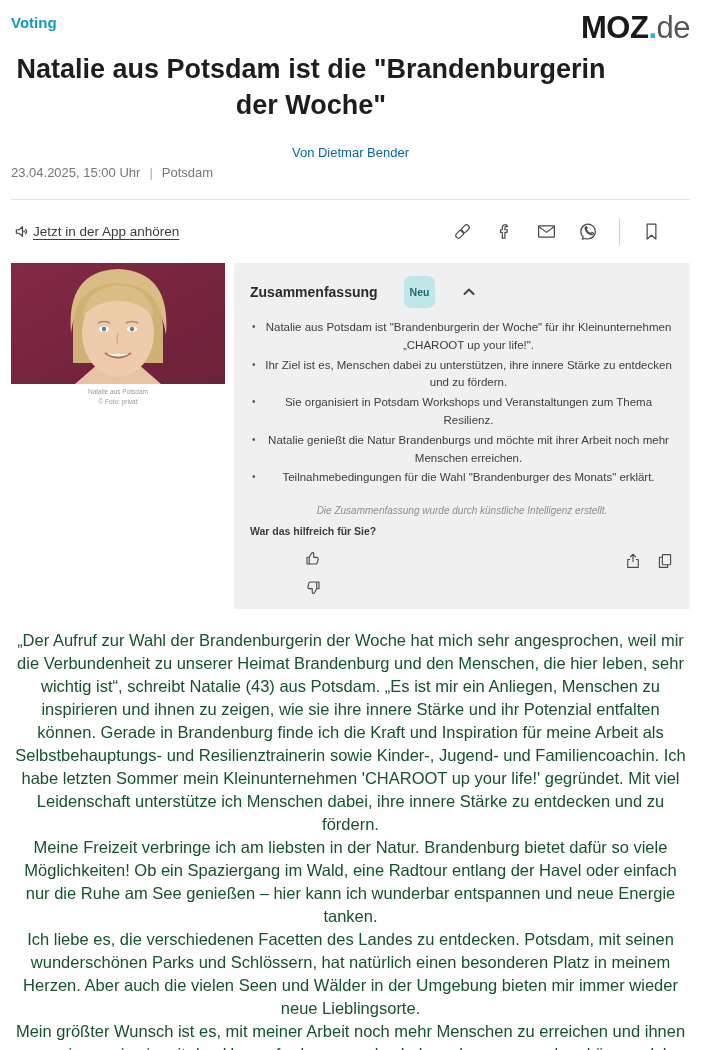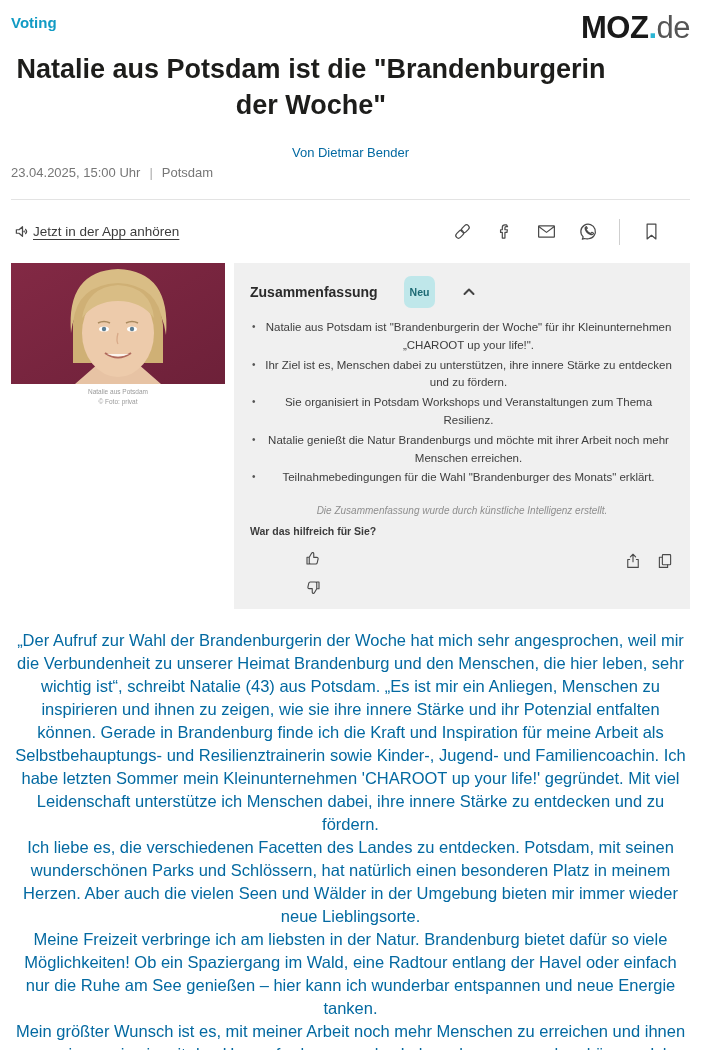--- a/index.html
+++ b/index.html
@@ -50,21 +50,21 @@
   .ai-note { font-size:10px; font-style:italic; color:#8e8e8e; margin-top:18px; }
   .summary-foot { display:flex; justify-content:space-between; align-items:center; margin-top:9px; }
   .feedback { display:flex; align-items:center; gap:12px;flex-direction:column; }
   .feedback-q { font-size:10.5px; font-weight:bold; color:#3c3c3c; }
   .small-icon { width:18px; height:18px; display:inline-flex; cursor:pointer; }
   .small-icon svg { width:18px; height:18px; stroke:#4a4a4a; fill:none; stroke-width:1.5; stroke-linecap:round; stroke-linejoin:round; }
   .foot-actions { display:flex; align-items:center; gap:14px; }
 
   
   .article-body { margin-top:20px; }
-  .article-body p { font-size:16.5px; line-height:23px; color:#0369a1; }
+  .article-body p { font-size:16.5px; line-height:23px; color:#14532d; }
 </style>
 </head>
 <body>
 
 <div class="page">
 
   <div class="top-row">
     <div class="category">Voting</div>
     <div class="logo">
       <span class="moz">MOZ</span><span class="dot">.</span><span class="de">de</span>
@@ -213,18 +213,18 @@
               </svg>
           </span>
         </div>
       </div>
     </div>
   </div>
 
   <div class="article-body">
 
   <p>„Der Aufruf zur Wahl der Brandenburgerin der Woche hat mich sehr angesprochen, weil mir die Verbundenheit zu unserer Heimat Brandenburg und den Menschen, die hier leben, sehr wichtig ist“, schreibt Natalie (43) aus Potsdam. „Es ist mir ein Anliegen, Menschen zu inspirieren und ihnen zu zeigen, wie sie ihre innere Stärke und ihr Potenzial entfalten können. Gerade in Brandenburg finde ich die Kraft und Inspiration für meine Arbeit als Selbstbehauptungs- und Resilienztrainerin sowie Kinder-, Jugend- und Familiencoachin. Ich habe letzten Sommer mein Kleinunternehmen 'CHAROOT up your life!' gegründet. Mit viel Leidenschaft unterstütze ich Menschen dabei, ihre innere Stärke zu entdecken und zu fördern.</p>
+      <p>Meine Freizeit verbringe ich am liebsten in der Natur. Brandenburg bietet dafür so viele Möglichkeiten! Ob ein Spaziergang im Wald, eine Radtour entlang der Havel oder einfach nur die Ruhe am See genießen – hier kann ich wunderbar entspannen und neue Energie tanken.</p>
       <p>Ich liebe es, die verschiedenen Facetten des Landes zu entdecken. Potsdam, mit seinen wunderschönen Parks und Schlössern, hat natürlich einen besonderen Platz in meinem Herzen. Aber auch die vielen Seen und Wälder in der Umgebung bieten mir immer wieder neue Lieblingsorte.</p>
-      <p>Meine Freizeit verbringe ich am liebsten in der Natur. Brandenburg bietet dafür so viele Möglichkeiten! Ob ein Spaziergang im Wald, eine Radtour entlang der Havel oder einfach nur die Ruhe am See genießen – hier kann ich wunderbar entspannen und neue Energie tanken.</p>
       <p>Mein größter Wunsch ist es, mit meiner Arbeit noch mehr Menschen zu erreichen und ihnen zu zeigen, wie sie mit den Herausforderungen des Lebens besser umgehen können. Ich möchte dazu beitragen, dass mehr Menschen ihre innere Stärke und ihr Potenzial entfalten können. So engagiere ich mich in meinem Wohnort Potsdam aktiv in der Nachbarschaft und organisiere regelmäßig Veranstaltungen und Workshops rund um das Thema Resilienz.</p>
     </div>
 
 </div>
 
 </body></html>

